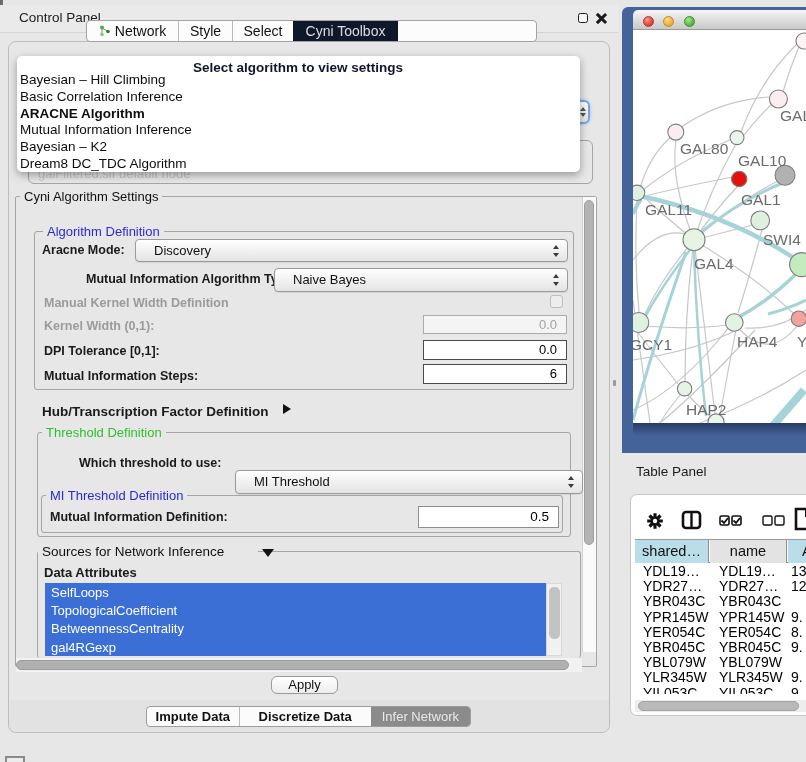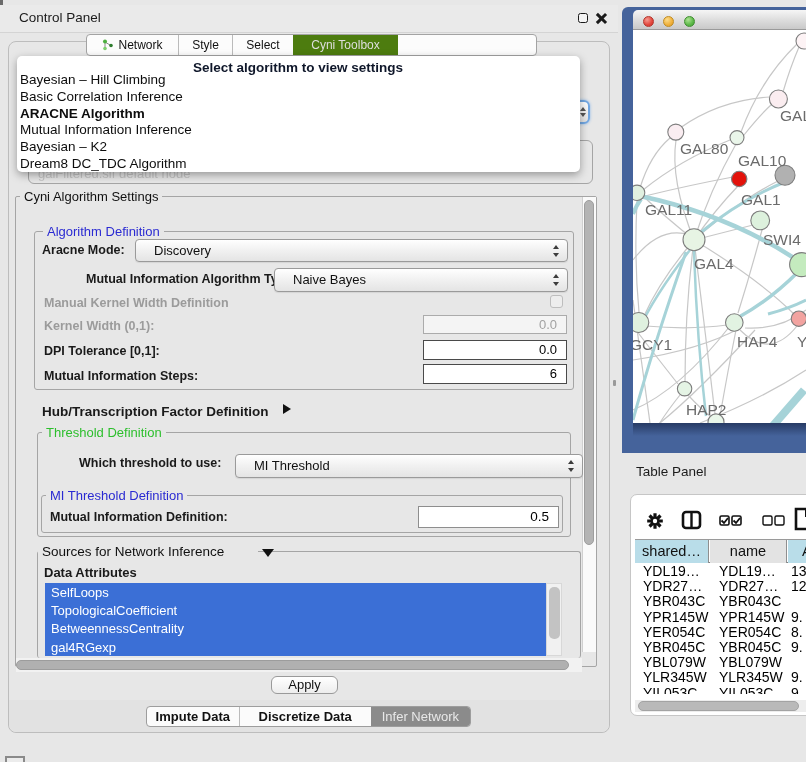--- a/index.html
+++ b/index.html
@@ -29,32 +29,32 @@
 <div class="abs" style="left:0;top:5px;width:618px;height:28px;background:#eaeaea;border-bottom:1px solid #d4d4d4;"></div>
 <div class="abs" style="left:19px;top:10px;font-size:13.5px;color:#1c1c1c;">Control Panel</div>
 <div class="abs" style="left:578px;top:13px;width:10px;height:10px;border:1.6px solid #1a1a1a;border-radius:2.5px;background:#f4f4f4;"></div>
 <div class="abs" style="left:595px;top:13px;width:11px;height:11px;">
   <div class="abs" style="left:5px;top:-1px;width:2.8px;height:13px;background:#1a1a1a;transform:rotate(45deg);"></div>
   <div class="abs" style="left:5px;top:-1px;width:2.8px;height:13px;background:#1a1a1a;transform:rotate(-45deg);"></div>
 </div>
 
 <div class="abs" style="left:8px;top:41px;width:602px;height:692px;border:1px solid #bdbdbd;border-radius:8px;background:#e7e7e7;"></div>
 
-<div class="abs" style="left:86px;top:34px;width:451px;height:22px;border:1px solid #a3a3a3;border-radius:4px;background:#fcfcfc;display:flex;overflow:hidden;font-size:12px;color:#111;text-align:center;">
+<div class="abs" style="left:86px;top:20px;width:451px;height:22px;border:1px solid #a3a3a3;border-radius:4px;background:#fcfcfc;display:flex;overflow:hidden;font-size:14px;color:#111;text-align:center;">
   <div style="width:92px;display:flex;align-items:center;justify-content:center;border-right:1px solid #bbb;">
     <svg width="12" height="12" viewBox="0 0 12 12" style="margin-right:4px;">
       <line x1="3" y1="3" x2="8" y2="6" stroke="#888" stroke-width="1"></line>
       <line x1="3" y1="3" x2="3" y2="9" stroke="#888" stroke-width="1"></line>
       <circle cx="3" cy="2.5" r="2" fill="#4caf3f"></circle>
       <circle cx="9" cy="6.5" r="1.8" fill="#2f7d2f"></circle>
       <circle cx="3" cy="9.5" r="1.8" fill="#7fd06f"></circle>
     </svg>Network</div>
   <div style="width:54px;display:flex;align-items:center;justify-content:center;border-right:1px solid #bbb;">Style</div>
   <div style="width:60px;display:flex;align-items:center;justify-content:center;">Select</div>
-  <div style="width:105px;display:flex;align-items:center;justify-content:center;background:#4d7c0f;color:#dedede;">Cyni Toolbox</div>
+  <div style="width:105px;display:flex;align-items:center;justify-content:center;background:#0f172a;color:#dedede;">Cyni Toolbox</div>
 </div>
 
 <div class="fieldset" style="left:28px;top:140px;width:565px;height:44px;border-radius:6px;"></div>
 <div class="abs" style="left:38px;top:166px;font-size:13px;color:#c4c4c4;">galFiltered.sif default node</div>
 
 <div class="abs" style="left:545px;top:100px;width:45px;height:24px;border:2.5px solid #72a7e2;border-radius:6px;background:linear-gradient(#fff,#e2e2e2);box-shadow:0 0 3px #8ab7ea;"></div>
 <div class="abs" style="left:580px;top:107px;width:6px;height:4px;">
     <div style="border-left:3px solid transparent;border-right:3px solid transparent;border-bottom:4px solid #555;"></div>
   </div>
 <div class="abs" style="left:580px;top:113px;width:6px;height:4px;">
@@ -100,21 +100,21 @@
 <div class="tfield" style="left:423px;top:340px;width:144px;height:20px;border:1.5px solid #4a4a4a;color:#000;line-height:17px;">0.0</div>
 <div class="lab" style="left:44px;top:369px;">Mutual Information Steps:</div>
 <div class="tfield" style="left:423px;top:364px;width:144px;height:20px;border:1.5px solid #4a4a4a;color:#000;line-height:17px;">6</div>
 
 <div class="lab" style="left:42px;top:404px;font-size:13.5px;">Hub/Transcription Factor Definition</div>
 <div class="abs" style="left:283px;top:404px;width:0;height:0;border-top:5.5px solid transparent;border-bottom:5.5px solid transparent;border-left:8px solid #111;"></div>
 
 <div class="fieldset" style="left:37px;top:432px;width:534px;height:105px;"></div>
 <div class="flabel" style="left:42px;top:425px;color:#2dbf2d;">Threshold Definition</div>
 <div class="lab" style="left:79px;top:456px;">Which threshold to use:</div>
-<div class="combo" style="left:235px;top:454px;width:348px;height:24px;">
+<div class="combo" style="left:235px;top:470px;width:348px;height:24px;">
     <span class="ctext">MI Threshold</span>
     <span class="stepper"></span>
   </div>
 
 <div class="fieldset" style="left:41px;top:495px;width:522px;height:38px;"></div>
 <div class="flabel" style="left:46px;top:488px;color:#2a2ad2;">MI Threshold Definition</div>
 <div class="lab" style="left:50px;top:510px;">Mutual Information Definition:</div>
 <div class="tfield" style="left:418px;top:506px;width:141px;height:22px;border:1px solid #8e8e8e;color:#000;line-height:20px;font-size:13.5px;">0.5</div>
 
 <div class="fieldset" style="left:37px;top:551px;width:544px;height:107px;border-bottom:none;"></div>

